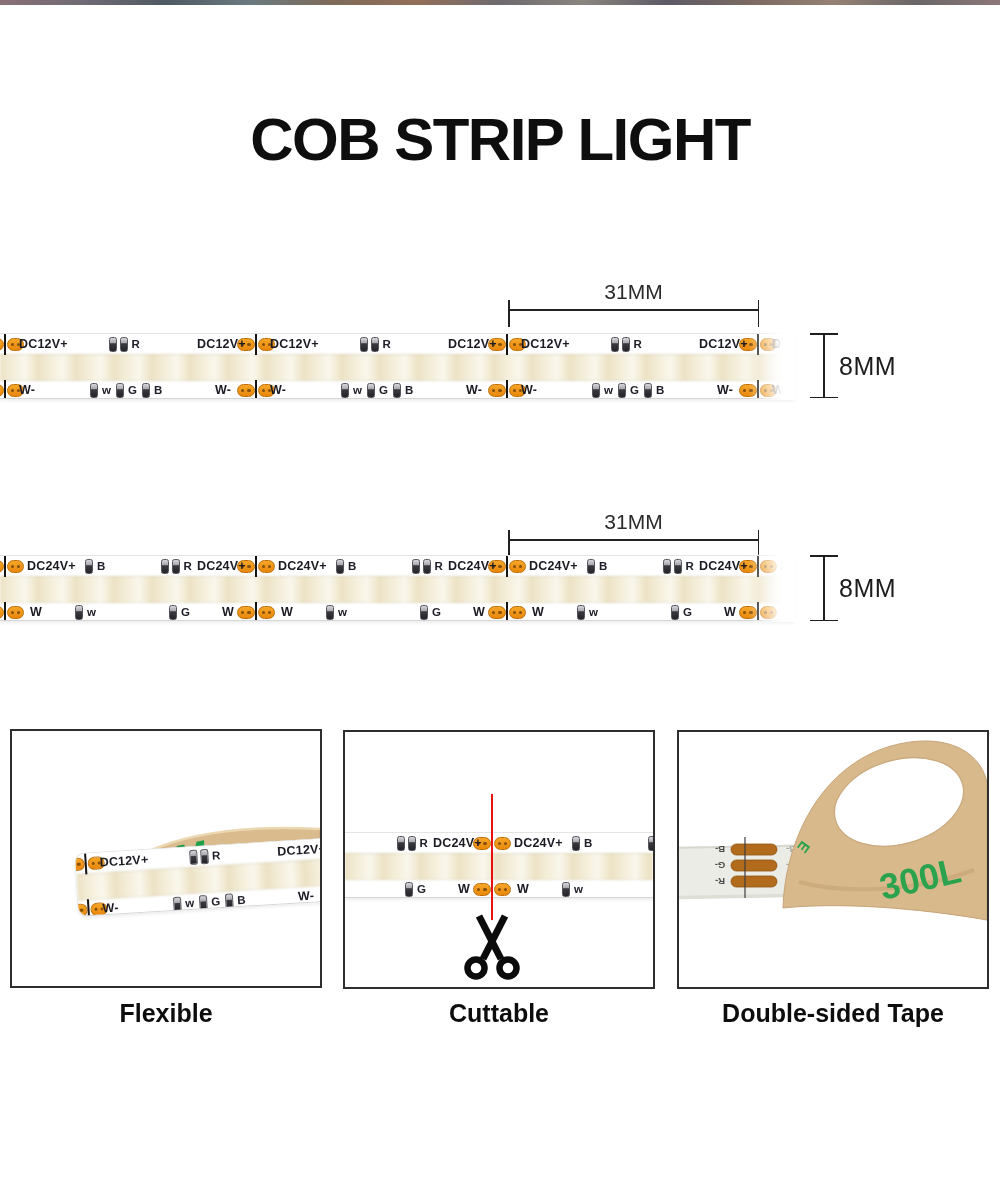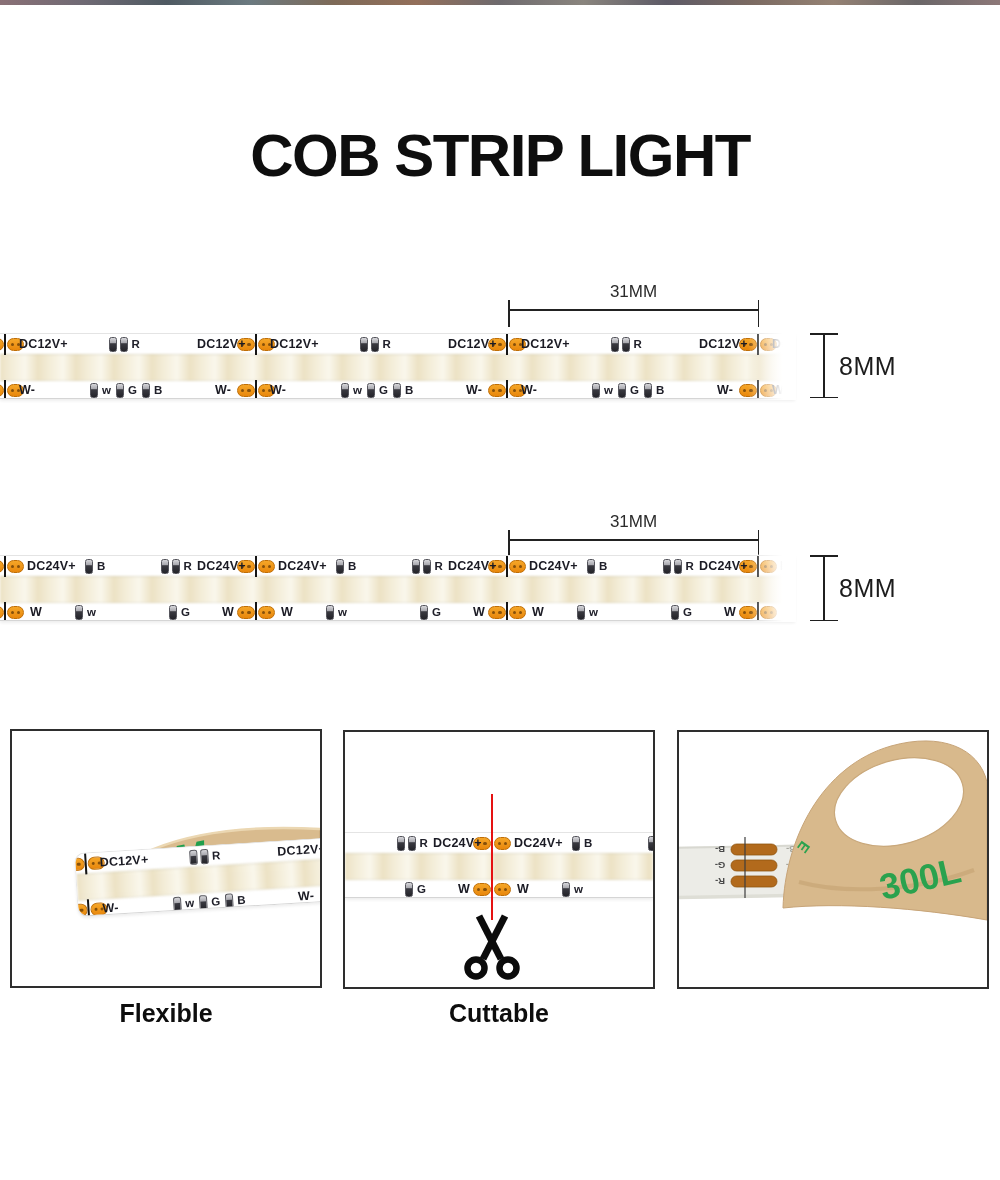--- a/index.html
+++ b/index.html
@@ -1,21 +1,21 @@
 <!DOCTYPE html>
 <html><head>
 <meta charset="utf-8">
 <style>
   html,body{margin:0;padding:0;background:#fff;}
   .page{position:relative;width:1000px;height:1180px;background:#ffffff;
         font-family:"Liberation Sans",sans-serif;overflow:hidden;}
 
   .topbar{position:absolute;left:0;top:0;width:1000px;height:5px;}
 
-  .title{position:absolute;left:0;right:0;top:124px;text-align:center;
+  .title{position:absolute;left:0;right:0;top:108px;text-align:center;
          font-size:60px;font-weight:700;letter-spacing:-1.5px;color:#0e0e0e;line-height:64px;}
 
   .sec-label{position:absolute;left:48px;font-size:29px;font-weight:700;color:#121212;line-height:34px;}
   .sec-label.s1{top:252px;} .sec-label.s2{top:472px;}
 
   
   .strip{position:absolute;background:#fff;border-top:1px solid #e4e4e4;border-bottom:1px solid #d5d5d5;
          box-sizing:border-box;box-shadow:0 2px 3px rgba(0,0,0,0.07);overflow:hidden;}
   .phosphor{position:absolute;left:0;right:0;top:20px;height:25px;
     background:repeating-linear-gradient(90deg,#ece2c4 0px,#f2ebd4 9px,#faf7ec 25px,#f5efdd 30px,#ece2c4 38px);
@@ -34,21 +34,21 @@
   .slabel.row-top{top:3px;} .slabel.row-bottom{top:49px;}
   .chipgrp{position:absolute;display:flex;align-items:center;gap:2.5px;height:15px;z-index:4;}
   .chipgrp.row-top{top:2.5px;} .chipgrp.row-bottom{top:48.5px;}
   .chip{width:8px;height:15px;border-radius:2.5px;box-sizing:border-box;border:0.5px solid #55555c;
         background:linear-gradient(#d6d6da 0%,#aaaab0 36%,#3a3a41 44%,#232329 100%);}
   .chiplabel{font-size:11.5px;font-weight:700;color:#20202a;margin-left:1.5px;}
   .fade{position:absolute;background:linear-gradient(90deg,rgba(255,255,255,0),#ffffff 72%);z-index:6;}
 
   
   .dim-w{position:absolute;text-align:center;color:#2b2b2b;}
-  .dim-w-text{font-size:17px;line-height:24px;}
+  .dim-w-text{font-size:21px;line-height:24px;}
   .dim-w-line{position:relative;height:2px;background:#222;margin-top:5px;}
   .tick{position:absolute;width:1.5px;height:27px;background:#222;top:-9px;}
   .tick-l{left:0;} .tick-r{right:0;}
   .dim-h{position:absolute;width:95px;}
   .dim-h-line{position:absolute;left:13px;top:0;bottom:0;width:1.5px;background:#1f1f1f;}
   .cap{position:absolute;left:0;width:28px;height:1.5px;background:#1f1f1f;}
   .cap-t{top:0;} .cap-b{bottom:0;}
   .dim-h-text{position:absolute;left:29px;top:50%;transform:translateY(-50%);
               font-size:25px;color:#1c1c1c;letter-spacing:0.5px;}
 
@@ -433,14 +433,15 @@
         <path d="M 120 150 C 165 162, 235 160, 295 138" fill="none" stroke="#C2A070" stroke-width="4" opacity="0.55"></path>
         <ellipse cx="220" cy="70" rx="66" ry="42" transform="rotate(-16 220 70)" fill="#ffffff" stroke="#C9A87B" stroke-width="1.2"></ellipse>
         <text x="204" y="168" font-size="36" font-weight="bold" fill="#2AA24E" transform="rotate(-13 204 168)">300L</text>
         <text x="126" y="122" font-size="15" font-weight="bold" fill="#2AA24E" transform="rotate(-55 126 122)">Ǝ</text>
       </svg>
     </div>
   </div>
 
   <div class="caption cap2">Cuttable</div>
   <div class="caption cap1">Flexible</div>
+  <div class="caption cap3">Double-sided Tape</div>
 
 </div>
 
 </body></html>

